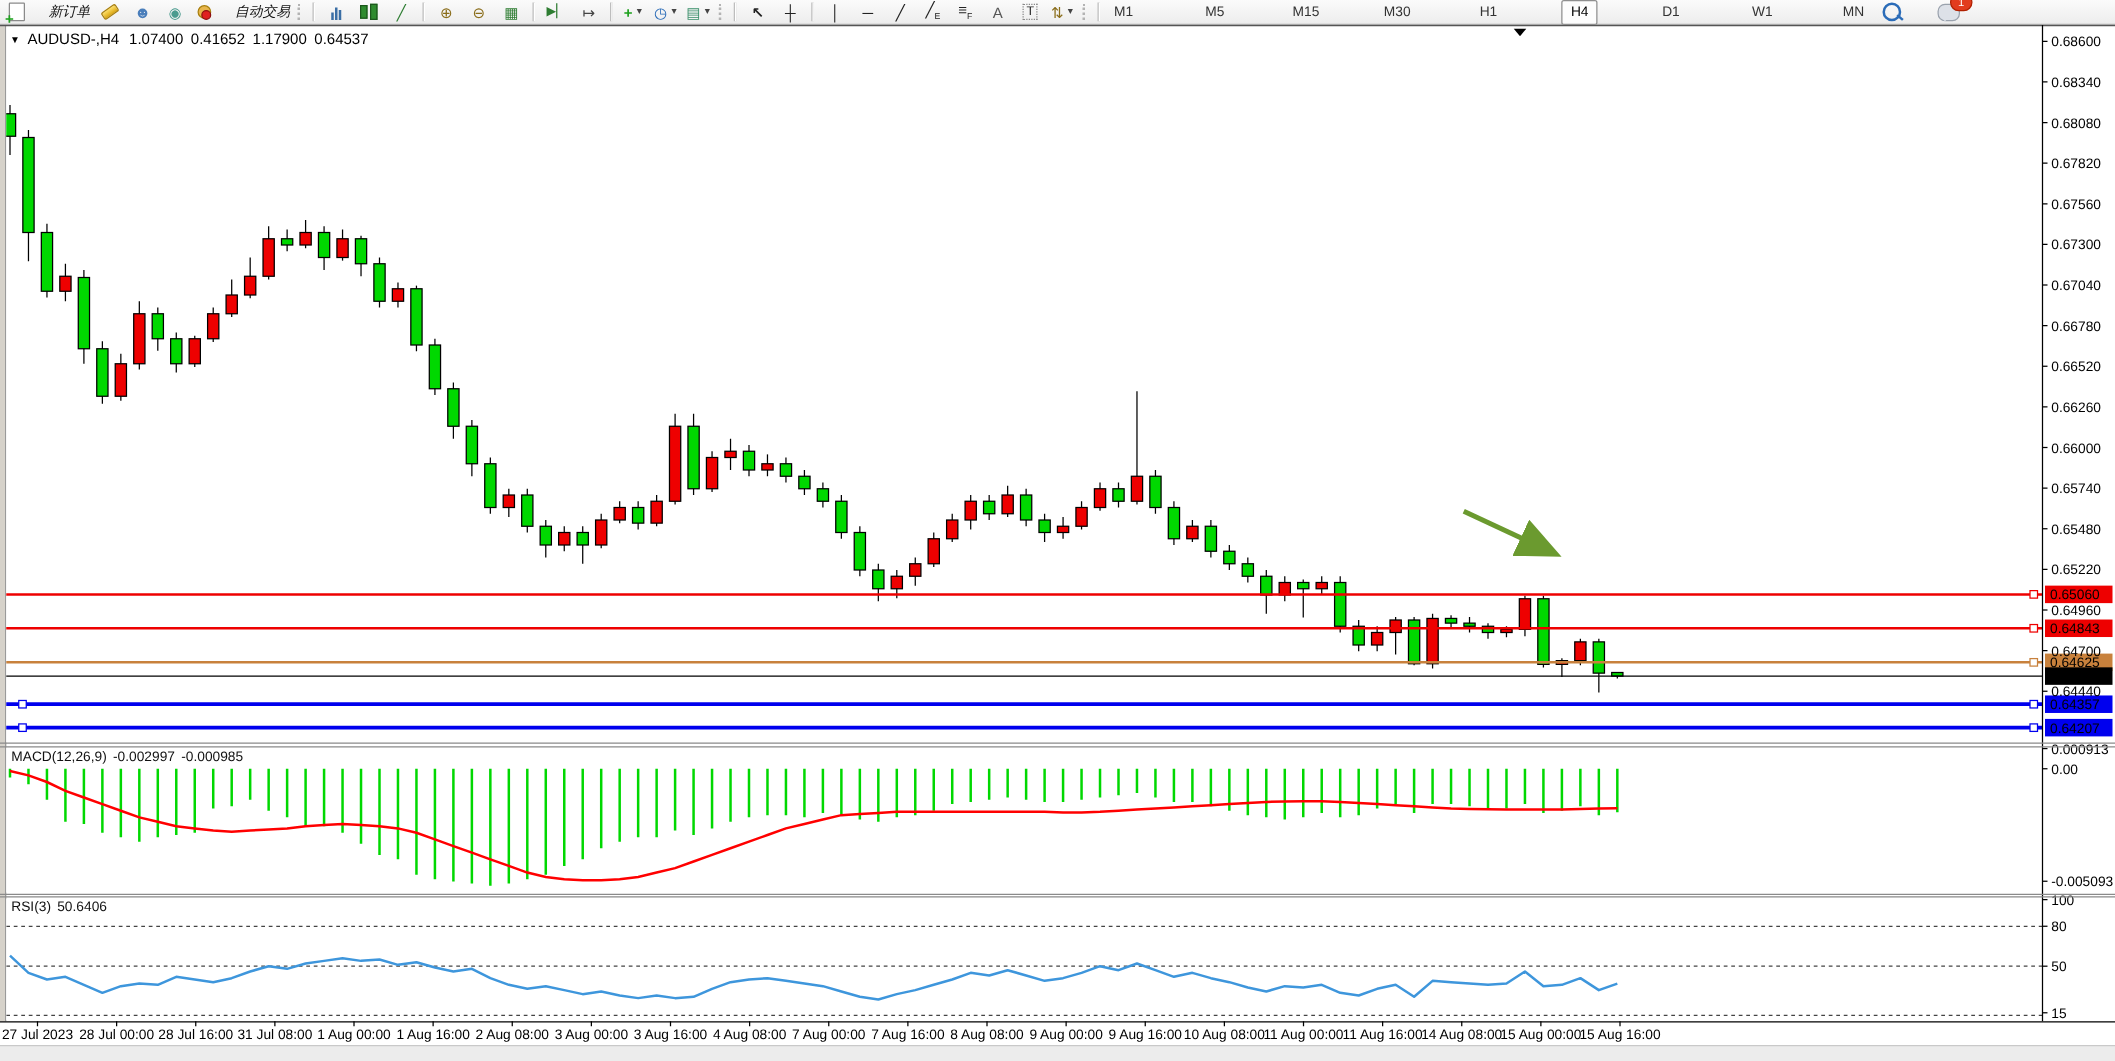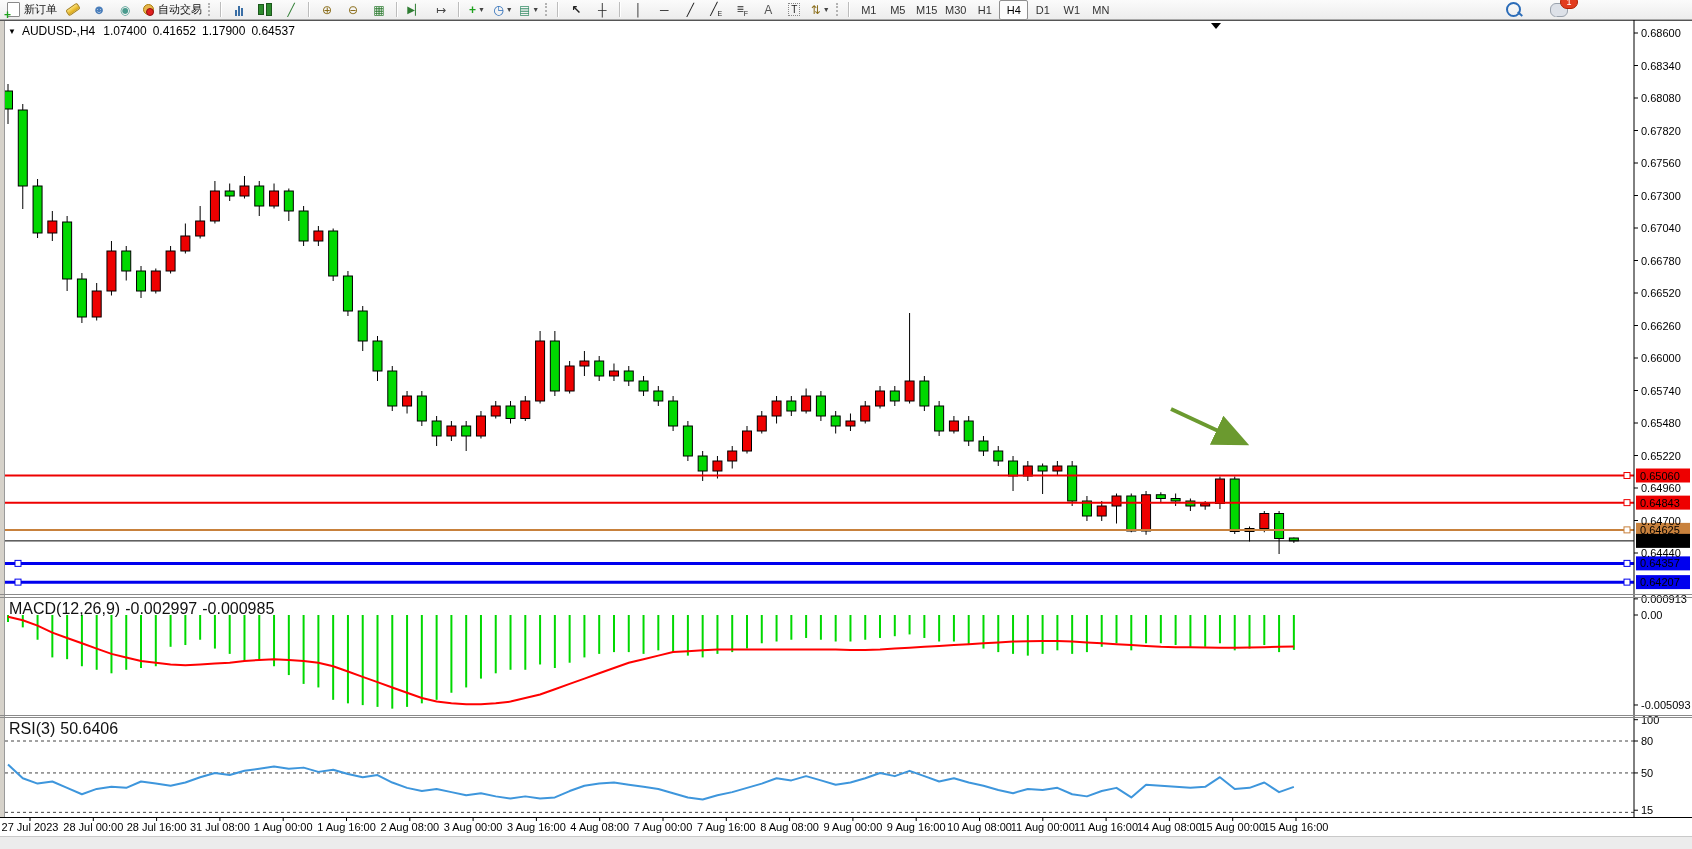--- a/index.html
+++ b/index.html
@@ -5,21 +5,21 @@
   html,body{margin:0;padding:0;background:#fff;}
   body{width:1692px;height:849px;overflow:hidden;position:relative;
        font-family:"Liberation Sans","DejaVu Sans",sans-serif;-webkit-font-smoothing:antialiased;}
 
   
   .toolbar{position:absolute;left:0;top:0;width:1692px;height:20px;
     background:linear-gradient(#fbfbfb,#ededed);border-bottom:1px solid #a9a9a9;
     display:flex;align-items:center;padding-left:4px;box-sizing:border-box;z-index:50;}
   .tb{height:18px;min-width:20px;display:inline-flex;align-items:center;justify-content:center;
       padding:0 2px;font-size:11px;color:#222;border:1px solid transparent;border-radius:2px;cursor:default;}
-  .tb .lbl{margin-left:4px;font-size:11px;color:#111;white-space:nowrap;}
+  .tb .lbl{margin-left:19px;font-size:11px;color:#111;white-space:nowrap;font-style:italic;}
   .sep{width:1px;height:15px;background:#bdbdbd;border-right:1px solid #fff;margin:0 4px;}
   .grip{width:3px;height:13px;border-left:2px dotted #b3b3b3;margin:0 3px;}
   .g12{font-size:12px;} .g10{font-size:10px;}
   .ic-doc{position:relative;width:11px;height:13px;background:#fff;border:1px solid #8a8a8a;border-radius:1px;}
   .ic-doc b{position:absolute;left:-4px;bottom:-4px;color:#1da11d;font-size:12px;font-weight:900;line-height:10px;}
   .ic-crayon{width:12px;height:5px;background:linear-gradient(#ffe06a,#d9a511);transform:rotate(-35deg);border-radius:2px;border:1px solid #a87f0e;}
   .ic-person{color:#4a7ebb;font-size:13px;}
   .ic-signal{color:#4a9b8e;font-size:12px;}
   .ic-at{position:relative;width:13px;height:13px;}
   .ic-at .body{position:absolute;left:2px;top:1px;width:9px;height:9px;border-radius:50%;background:#e8b64c;border:1px solid #a87f0e;}
@@ -42,21 +42,21 @@
   .sub{font-size:7px;vertical-align:sub;}
 
   
   .chart-window{position:absolute;left:0;top:20px;width:1692px;height:829px;background:#fff;}
   .window-edge{position:absolute;left:0;top:0;width:4px;height:816px;background:#d6d2ca;border-right:1px solid #9a9a9a;}
   .bottom-strip{position:absolute;left:0;top:816px;width:1692px;height:13px;background:#ececec;border-top:1px solid #c9c9c9;}
   svg{position:absolute;left:0;top:0;}
   svg text{font-family:"Liberation Sans","DejaVu Sans",sans-serif;font-size:11px;fill:#000;}
   .symbol-title{position:absolute;left:8px;top:4px;font-size:12px;color:#000;display:flex;gap:6px;align-items:center;z-index:5;}
   .symbol-title .ddown{font-size:8px;color:#000;}
-  .ind-label{position:absolute;left:9px;font-size:16px;color:#111;z-index:5;display:flex;gap:5px;}
+  .ind-label{position:absolute;left:9px;font-size:11px;color:#111;z-index:5;display:flex;gap:5px;}
 </style>
 </head>
 <body>
 
 <div class="toolbar">
   <div class="tb">
     <span class="ic-doc">
         <b>+</b>
       </span>
     <span class="lbl">新订单</span>
@@ -157,21 +157,21 @@
   <div class="tb">
       <span class="g12" style="border:1px dotted #888;padding:0 2px;font-size:10px">T</span>
     </div>
   <div class="tb">
       <span class="g12" style="color:#8a6d1a">⇅</span>
       <span class="dd">▼</span>
     </div>
   <div class="grip"></div>
     <div class="sep"></div>
 
-  <div id="tf-group" style="display:flex;align-items:center;">
+  <div id="tf-group" style="display:flex;align-items:center;gap:44px;">
       <div class="tf">M1</div>
       <div class="tf">M5</div>
       <div class="tf">M15</div>
       <div class="tf">M30</div>
       <div class="tf">H1</div>
       <div class="tf active">H4</div>
       <div class="tf">D1</div>
       <div class="tf">W1</div>
       <div class="tf">MN</div>
     </div>

